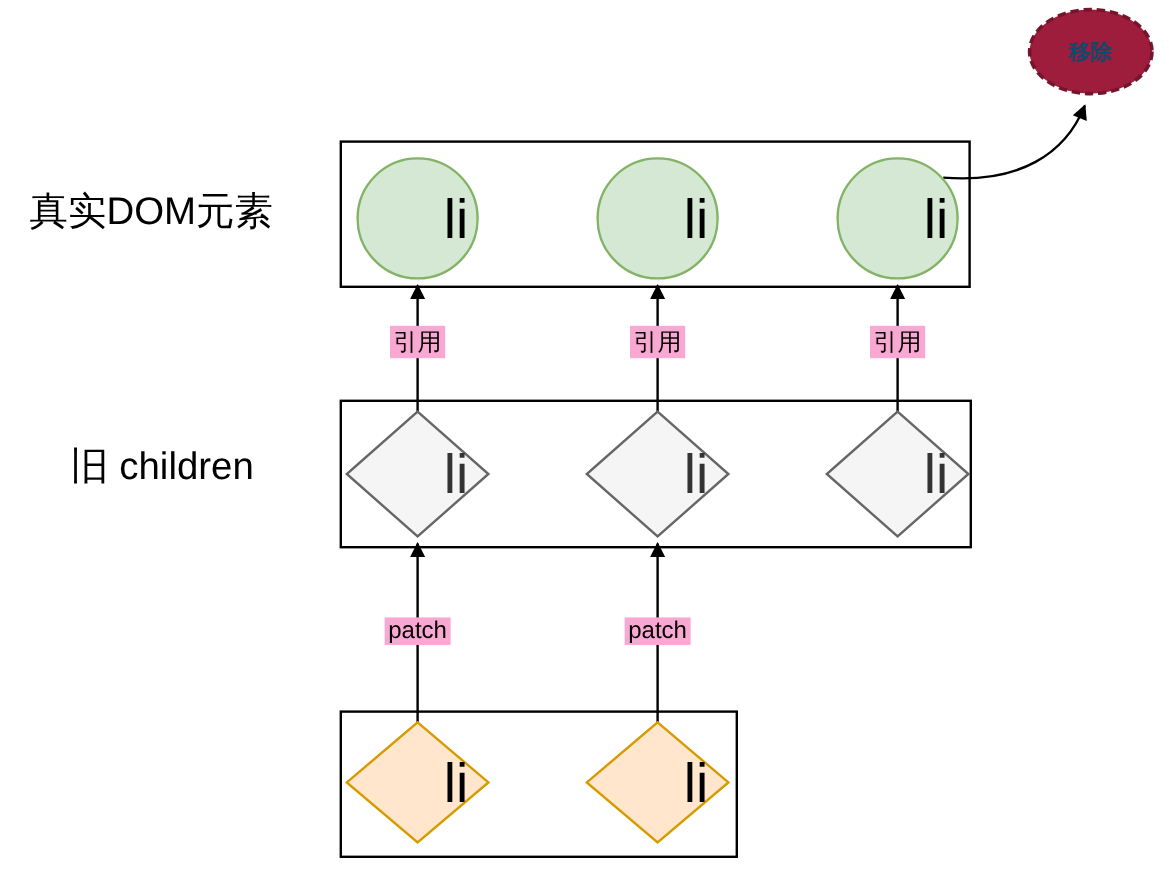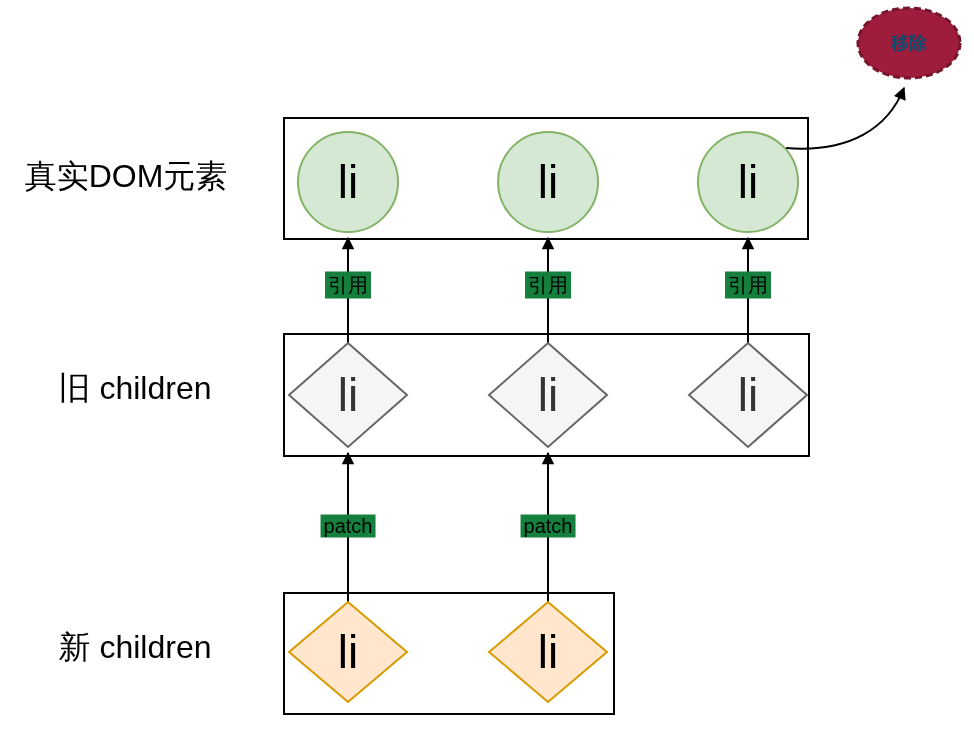--- a/index.html
+++ b/index.html
@@ -34,32 +34,33 @@
     font-size: 32px;
     color: #000000;
     white-space: nowrap;
     z-index: 3;
   }
   .edge-label {
     position: absolute;
     transform: translate(-50%, -50%);
     font-size: 20px;
     color: #000000;
-    background: #15803d;
+    background: #f9a8d4;
     padding: 0 3px;
     white-space: nowrap;
     z-index: 3;
   }
   .node-label {
     position: absolute;
     transform: translate(-50%, -50%);
     font-size: 46px;
     color: #000000;
     line-height: 1;
     z-index: 3;
+    margin-left: 32px;
   }
   .node-label.old-node { color: #333333; }
   .badge-label {
     position: absolute;
     transform: translate(-50%, -50%);
     font-size: 18px;
     font-weight: bold;
     color: #0c4a6e;
     white-space: nowrap;
     z-index: 3;
@@ -99,21 +100,20 @@
     <polygon points="748,343 807,395 748,447 689,395" stroke-width="2" fill="#f5f5f5" stroke="#666666"></polygon>
 
     <polygon points="348,602 407,652 348,702 289,652" stroke-width="2" fill="#ffe6cc" stroke="#d79b00"></polygon>
     <polygon points="548,602 607,652 548,702 489,652" stroke-width="2" fill="#ffe6cc" stroke="#d79b00"></polygon>
 
     <ellipse cx="909" cy="43" rx="51" ry="35" stroke-width="3" stroke-dasharray="7 4" fill="#9e1c3c" stroke="#75152c"></ellipse>
   </svg>
 
   <div class="row-label" style="left:135px; top:389px;">旧 children</div>
   <div class="row-label" style="left:126px; top:177px;">真实DOM元素</div>
-  <div class="row-label" style="left:135px; top:648px;">新 children</div>
 
   <div class="edge-label" style="left:348px; top:285px;">引用</div>
   <div class="edge-label" style="left:548px; top:285px;">引用</div>
   <div class="edge-label" style="left:748px; top:285px;">引用</div>
   <div class="edge-label" style="left:348px; top:526px;">patch</div>
   <div class="edge-label" style="left:548px; top:526px;">patch</div>
 
   <div class="node-label" style="left:348px; top:182px;">li</div>
   <div class="node-label" style="left:548px; top:182px;">li</div>
   <div class="node-label" style="left:748px; top:182px;">li</div>

